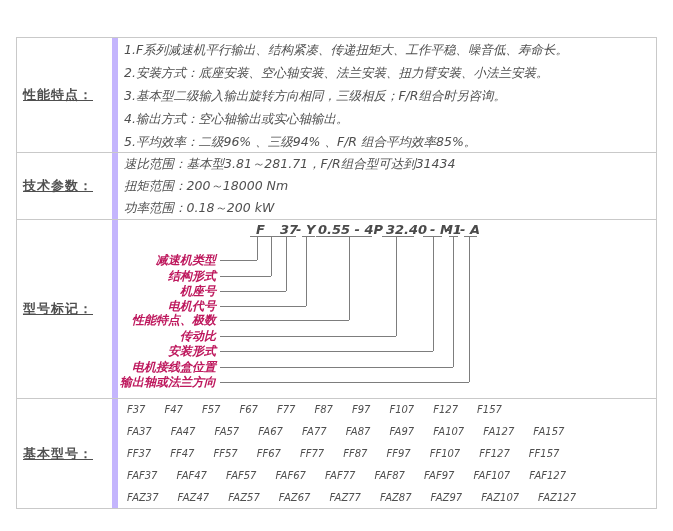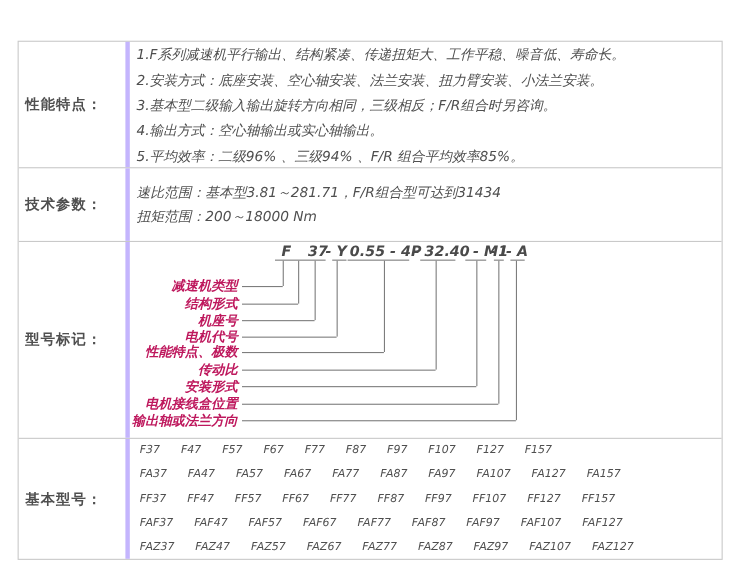--- a/index.html
+++ b/index.html
@@ -1,23 +1,23 @@
 <!DOCTYPE html>
 <html><head>
 <meta charset="utf-8">
 <style>
   html,body{margin:0;padding:0;background:#ffffff;}
   .canvas{position:relative;width:673px;height:531px;background:#fff;overflow:hidden;
           font-family:"DejaVu Sans","Liberation Sans",sans-serif;color:#4f4f4f;}
   .spec-table{position:absolute;left:16px;top:37px;width:639px;border:1px solid #c9c9c9;background:#fff;}
   .trow{display:flex;box-sizing:border-box;}
   .trow + .trow{border-top:1px solid #c9c9c9;}
-  .label-cell{width:101px;box-sizing:border-box;border-right:4px solid #c4b5fd;
+  .label-cell{width:101px;box-sizing:border-box;border-right:6px solid #c4b5fd;
               display:flex;align-items:center;padding-left:6px;
-              font-weight:bold;font-size:13px;letter-spacing:1px;}
+              font-weight:bold;font-size:13px;letter-spacing:1px;text-decoration:underline;}
   .content-cell{flex:1;box-sizing:border-box;padding-left:6px;display:flex;flex-direction:column;justify-content:center;overflow:hidden;font-style:italic;}
   .r1{height:114px;} .r2{height:67px;} .r3{height:179px;} .r4{height:110px;}
   .feat-line{line-height:23px;font-size:12.5px;white-space:nowrap;}
   .tech-line{line-height:22px;font-size:12.5px;white-space:nowrap;}
   .model-line{line-height:22px;font-size:10px;display:flex;gap:19px;padding-left:3px;}
   .model-line span{white-space:nowrap;}
   
   .diagram{position:relative;height:100%;width:100%;}
   .mcode{position:absolute;top:2px;font-weight:bold;font-size:13px;white-space:pre;color:#4a4a4a;}
   .dlabel{position:absolute;left:0;width:98px;text-align:right;font-weight:bold;font-size:12px;white-space:nowrap;color:#be185d;}
@@ -40,20 +40,21 @@
         <div class="feat-line">4.输出方式：空心轴输出或实心轴输出。</div>
         <div class="feat-line">5.平均效率：二级96% 、三级94% 、F/R 组合平均效率85%。</div>
       </div>
     </div>
 
     <div class="trow r2">
       <div class="label-cell">技术参数：</div>
       <div class="content-cell">
         <div class="tech-line">速比范围：基本型3.81～281.71，F/R组合型可达到31434</div>
         <div class="tech-line">扭矩范围：200～18000 Nm</div>
+        <div class="tech-line">功率范围：0.18～200 kW</div>
       </div>
     </div>
 
     <div class="trow r3">
       <div class="label-cell">型号标记：</div>
       <div class="content-cell" style="padding-left:0;">
         <div class="diagram">
 
           <span class="mcode" style="left:138px">F</span>
           <span class="mcode" style="left:162px">37</span>

